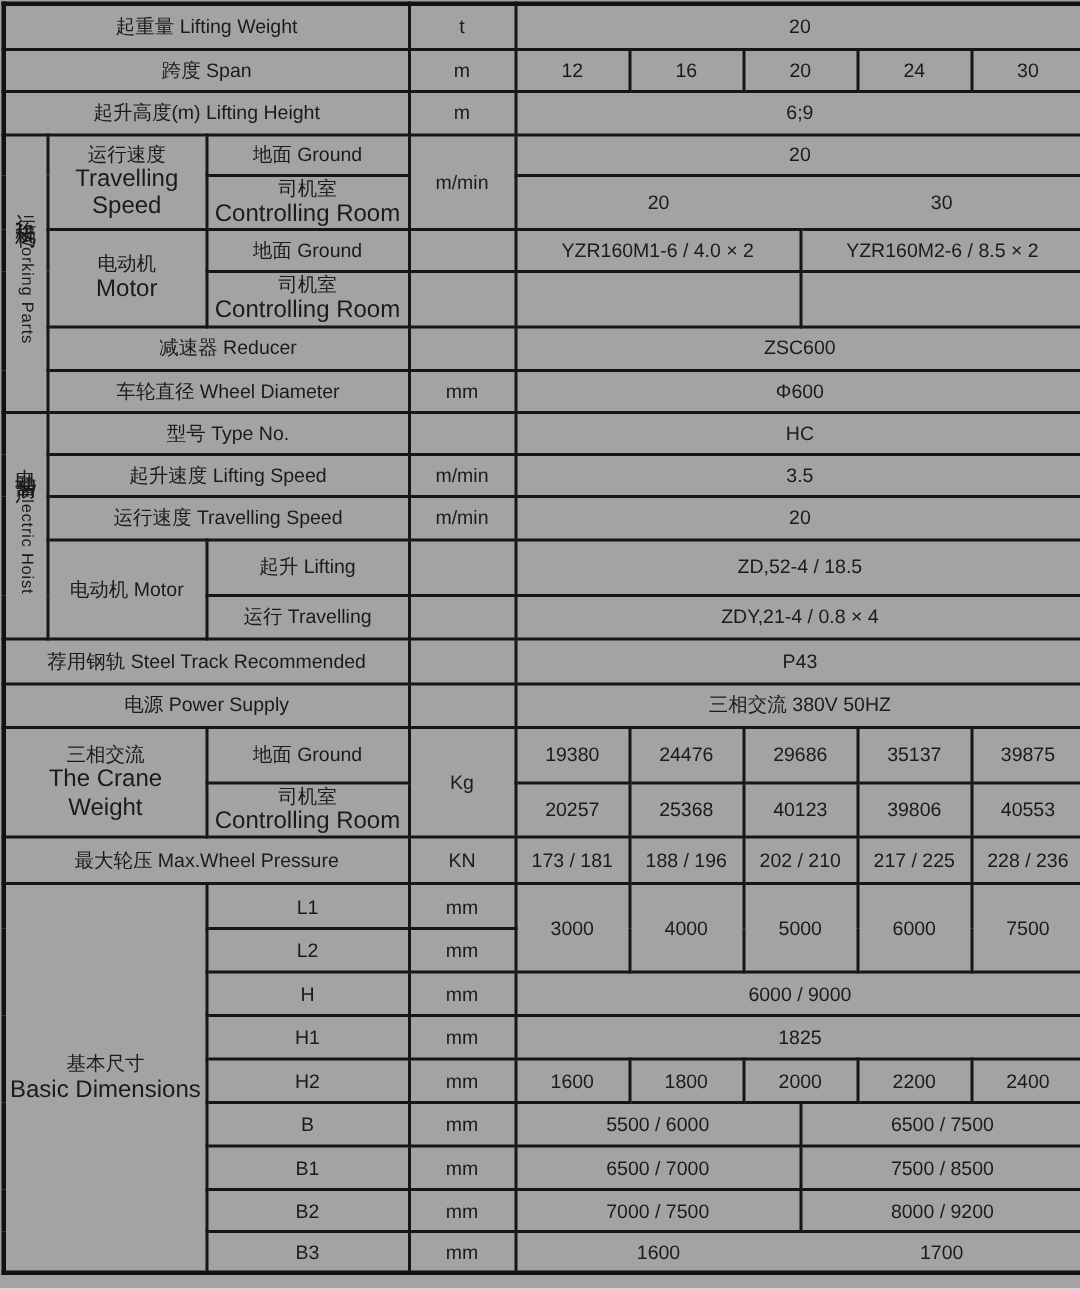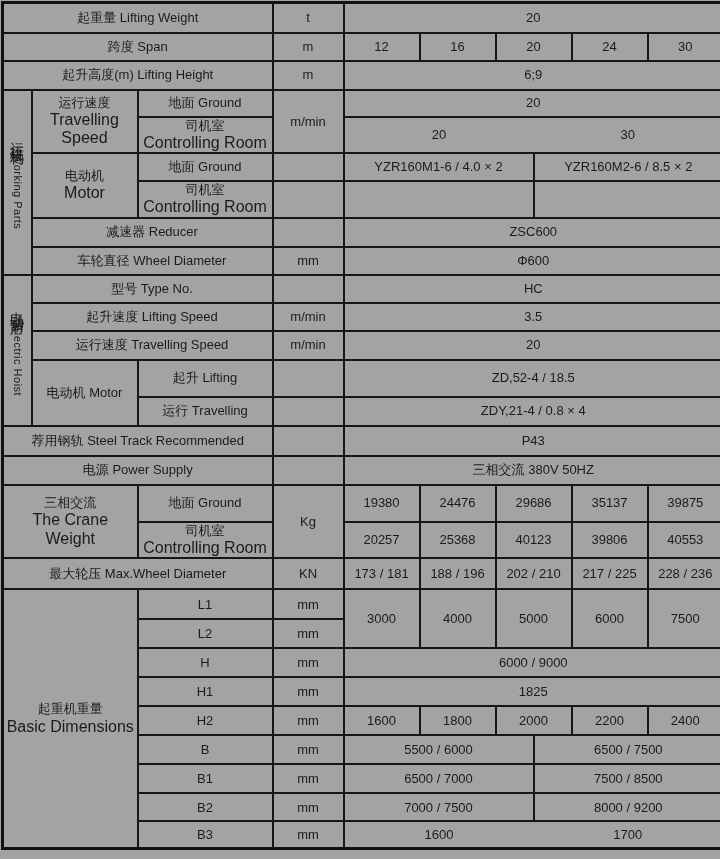--- a/index.html
+++ b/index.html
@@ -207,32 +207,32 @@
       <span class="en2">Controlling Room</span>
     </td>
     <td class="val" colspan="2">20257</td>
     <td class="val" colspan="2">25368</td>
     <td class="val" colspan="2">40123</td>
     <td class="val" colspan="2">39806</td>
     <td class="val" colspan="2">40553</td>
   </tr>
 
   <tr style="height:31px">
-    <td colspan="3">最大轮压 Max.Wheel Diameter</td>
+    <td colspan="3">最大轮压 Max.Wheel Pressure</td>
     <td class="unit">KN</td>
     <td class="val" colspan="2">173 / 181</td>
     <td class="val" colspan="2">188 / 196</td>
     <td class="val" colspan="2">202 / 210</td>
     <td class="val" colspan="2">217 / 225</td>
     <td class="val" colspan="2">228 / 236</td>
   </tr>
 
   <tr style="height:30px">
     <td colspan="2" rowspan="9">
-      <span class="zh-line">起重机重量</span>
+      <span class="zh-line">基本尺寸</span>
       <span class="en2">Basic Dimensions</span>
     </td>
     <td>L1</td>
     <td class="unit">mm</td>
     <td class="val" colspan="2" rowspan="2">3000</td>
     <td class="val" colspan="2" rowspan="2">4000</td>
     <td class="val" colspan="2" rowspan="2">5000</td>
     <td class="val" colspan="2" rowspan="2">6000</td>
     <td class="val" colspan="2" rowspan="2">7500</td>
   </tr>

